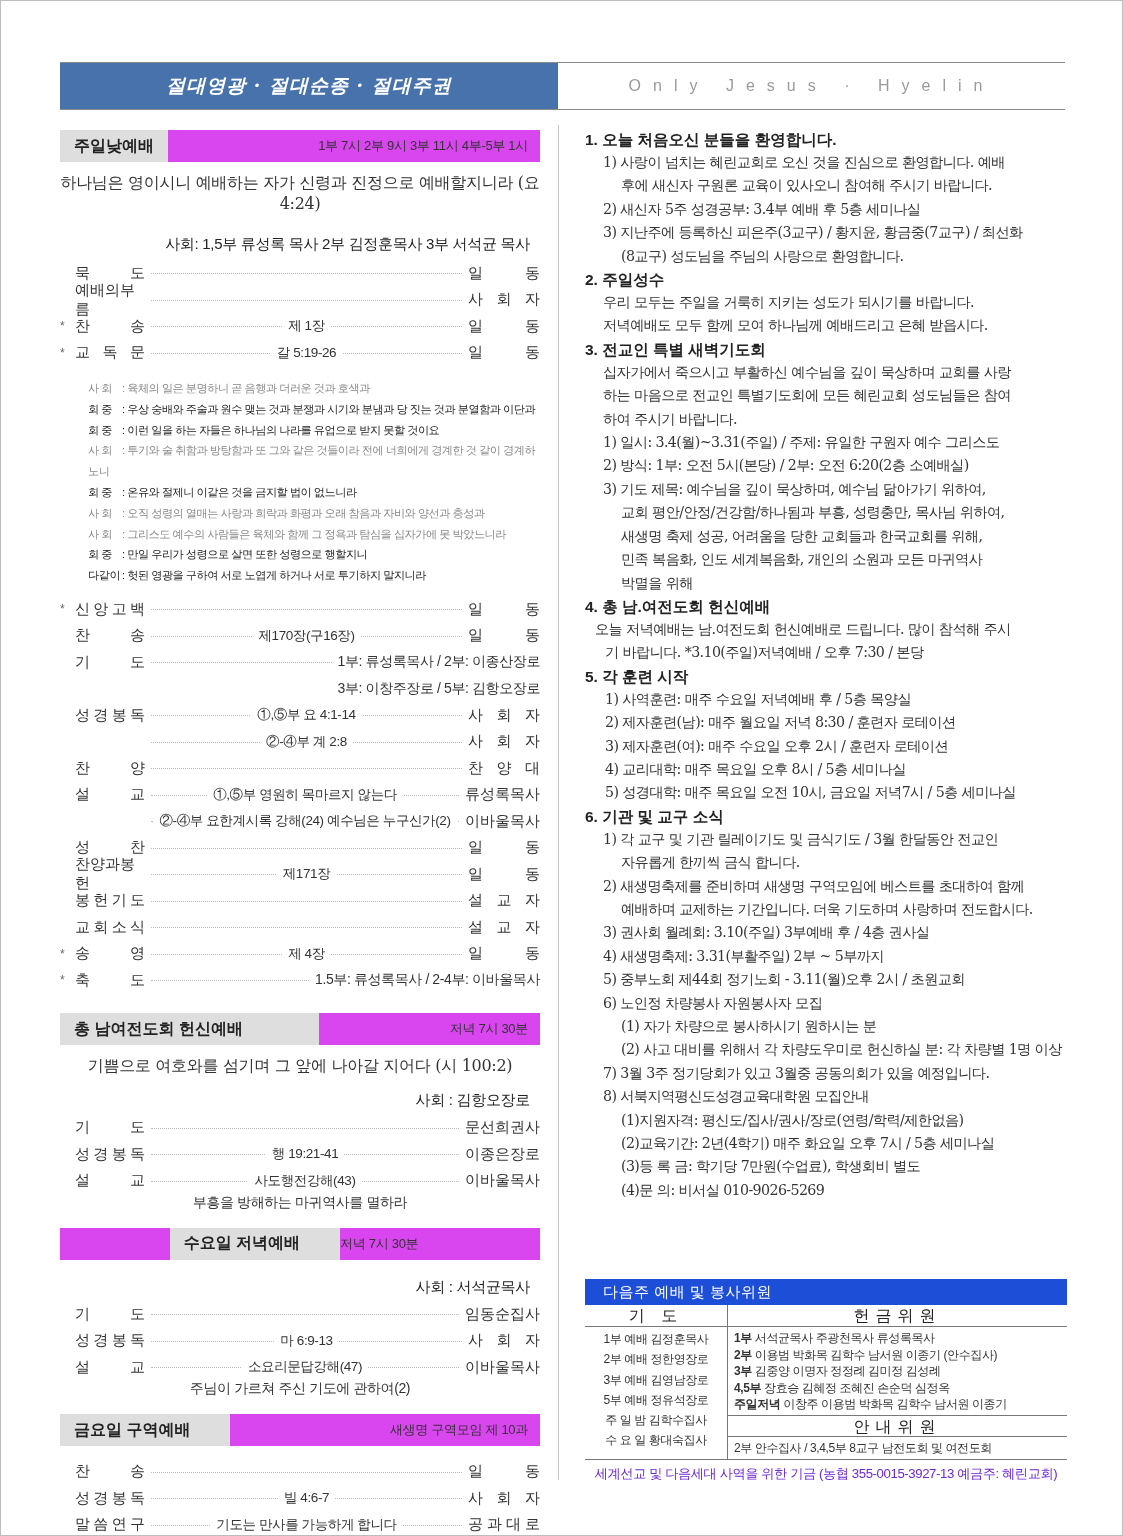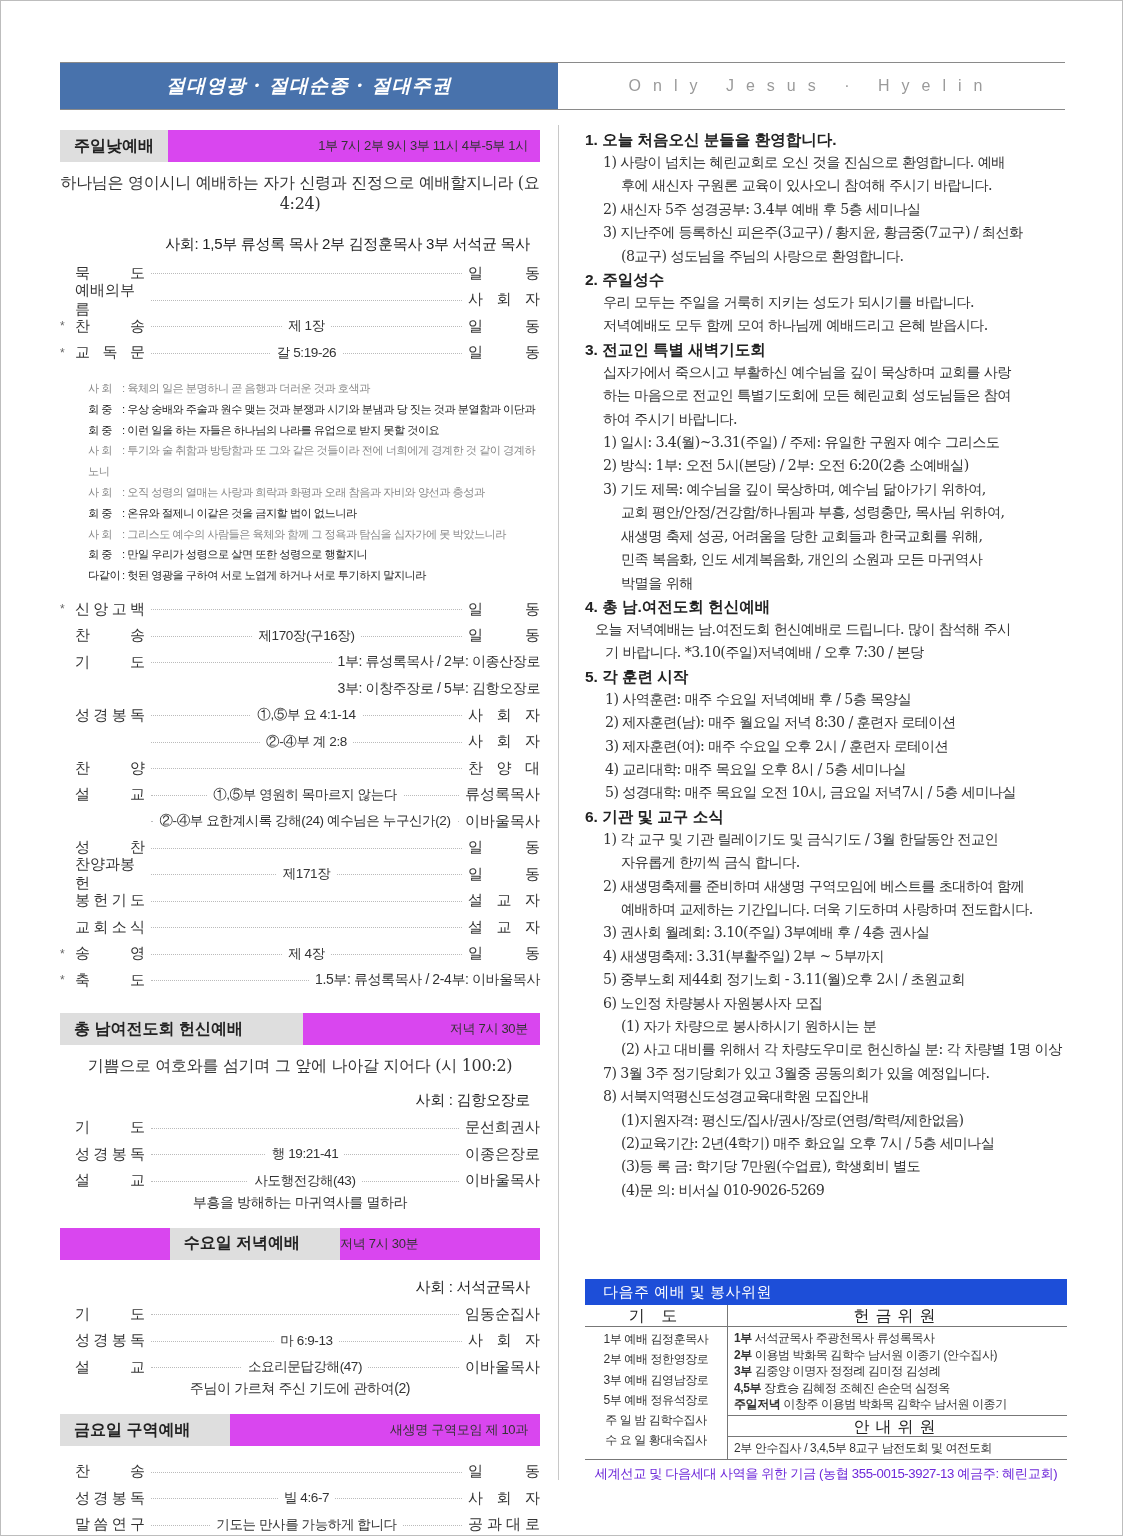--- a/index.html
+++ b/index.html
@@ -158,22 +158,22 @@
           <span>일</span>
           <span>동</span>
         </span>
       </div>
     </div>
   <div id="responsive" class="responsive">
       <div class="line leader"><span class="who">사  회</span><span>: 육체의 일은 분명하니 곧 음행과 더러운 것과 호색과</span></div>
       <div class="line cong"><span class="who">회  중</span><span>: 우상 숭배와 주술과 원수 맺는 것과 분쟁과 시기와 분냄과 당 짓는 것과 분열함과 이단과</span></div>
       <div class="line cong"><span class="who">회  중</span><span>: 이런 일을 하는 자들은 하나님의 나라를 유업으로 받지 못할 것이요</span></div>
       <div class="line leader"><span class="who">사  회</span><span>: 투기와 술 취함과 방탕함과 또 그와 같은 것들이라 전에 너희에게 경계한 것 같이 경계하노니</span></div>
+      <div class="line cong"><span class="who">회  중</span><span>: 온유와 절제니 이같은 것을 금지할 법이 없느니라</span></div>
       <div class="line leader"><span class="who">사  회</span><span>: 오직 성령의 열매는 사랑과 희락과 화평과 오래 참음과 자비와 양선과 충성과</span></div>
-      <div class="line cong"><span class="who">회  중</span><span>: 온유와 절제니 이같은 것을 금지할 법이 없느니라</span></div>
       <div class="line leader"><span class="who">사  회</span><span>: 그리스도 예수의 사람들은 육체와 함께 그 정욕과 탐심을 십자가에 못 박았느니라</span></div>
       <div class="line cong"><span class="who">회  중</span><span>: 만일 우리가 성령으로 살면 또한 성령으로 행할지니</span></div>
       <div class="line cong"><span class="who">다같이</span><span>: 헛된 영광을 구하여 서로 노엽게 하거나 서로 투기하지 말지니라</span></div>
     </div>
   <div id="sunday-b">
       <div class="row">
         <span class="star">*</span>
         <span class="label">
           <span>신</span>
           <span>앙</span>
@@ -354,21 +354,21 @@
         <span class="label">
           <span>축</span>
           <span>도</span>
         </span>
         <span class="fill"></span>
         <span class="person wide" style="font-size: 14px; letter-spacing: -0.4px;">1.5부: 류성록목사 / 2-4부: 이바울목사</span>
       </div>
     </div>
 
   <div class="sec-head" style="margin-top:20px;">
-    <div class="title" style="padding-right:60px;">총 남여전도회 헌신예배</div>
+    <div class="title" style="padding-right:76px;">총 남여전도회 헌신예배</div>
     <div class="time">저녁 7시 30분</div>
   </div>
   <div class="verse">기쁨으로 여호와를 섬기며 그 앞에 나아갈 지어다 (시 100:2)</div>
   <div class="presider" style="margin-top:14px;">사회 : 김항오장로</div>
   <div id="evening" style="margin-top:4px;">
       <div class="row">
         <span class="star"></span>
         <span class="label">
           <span>기</span>
           <span>도</span>

